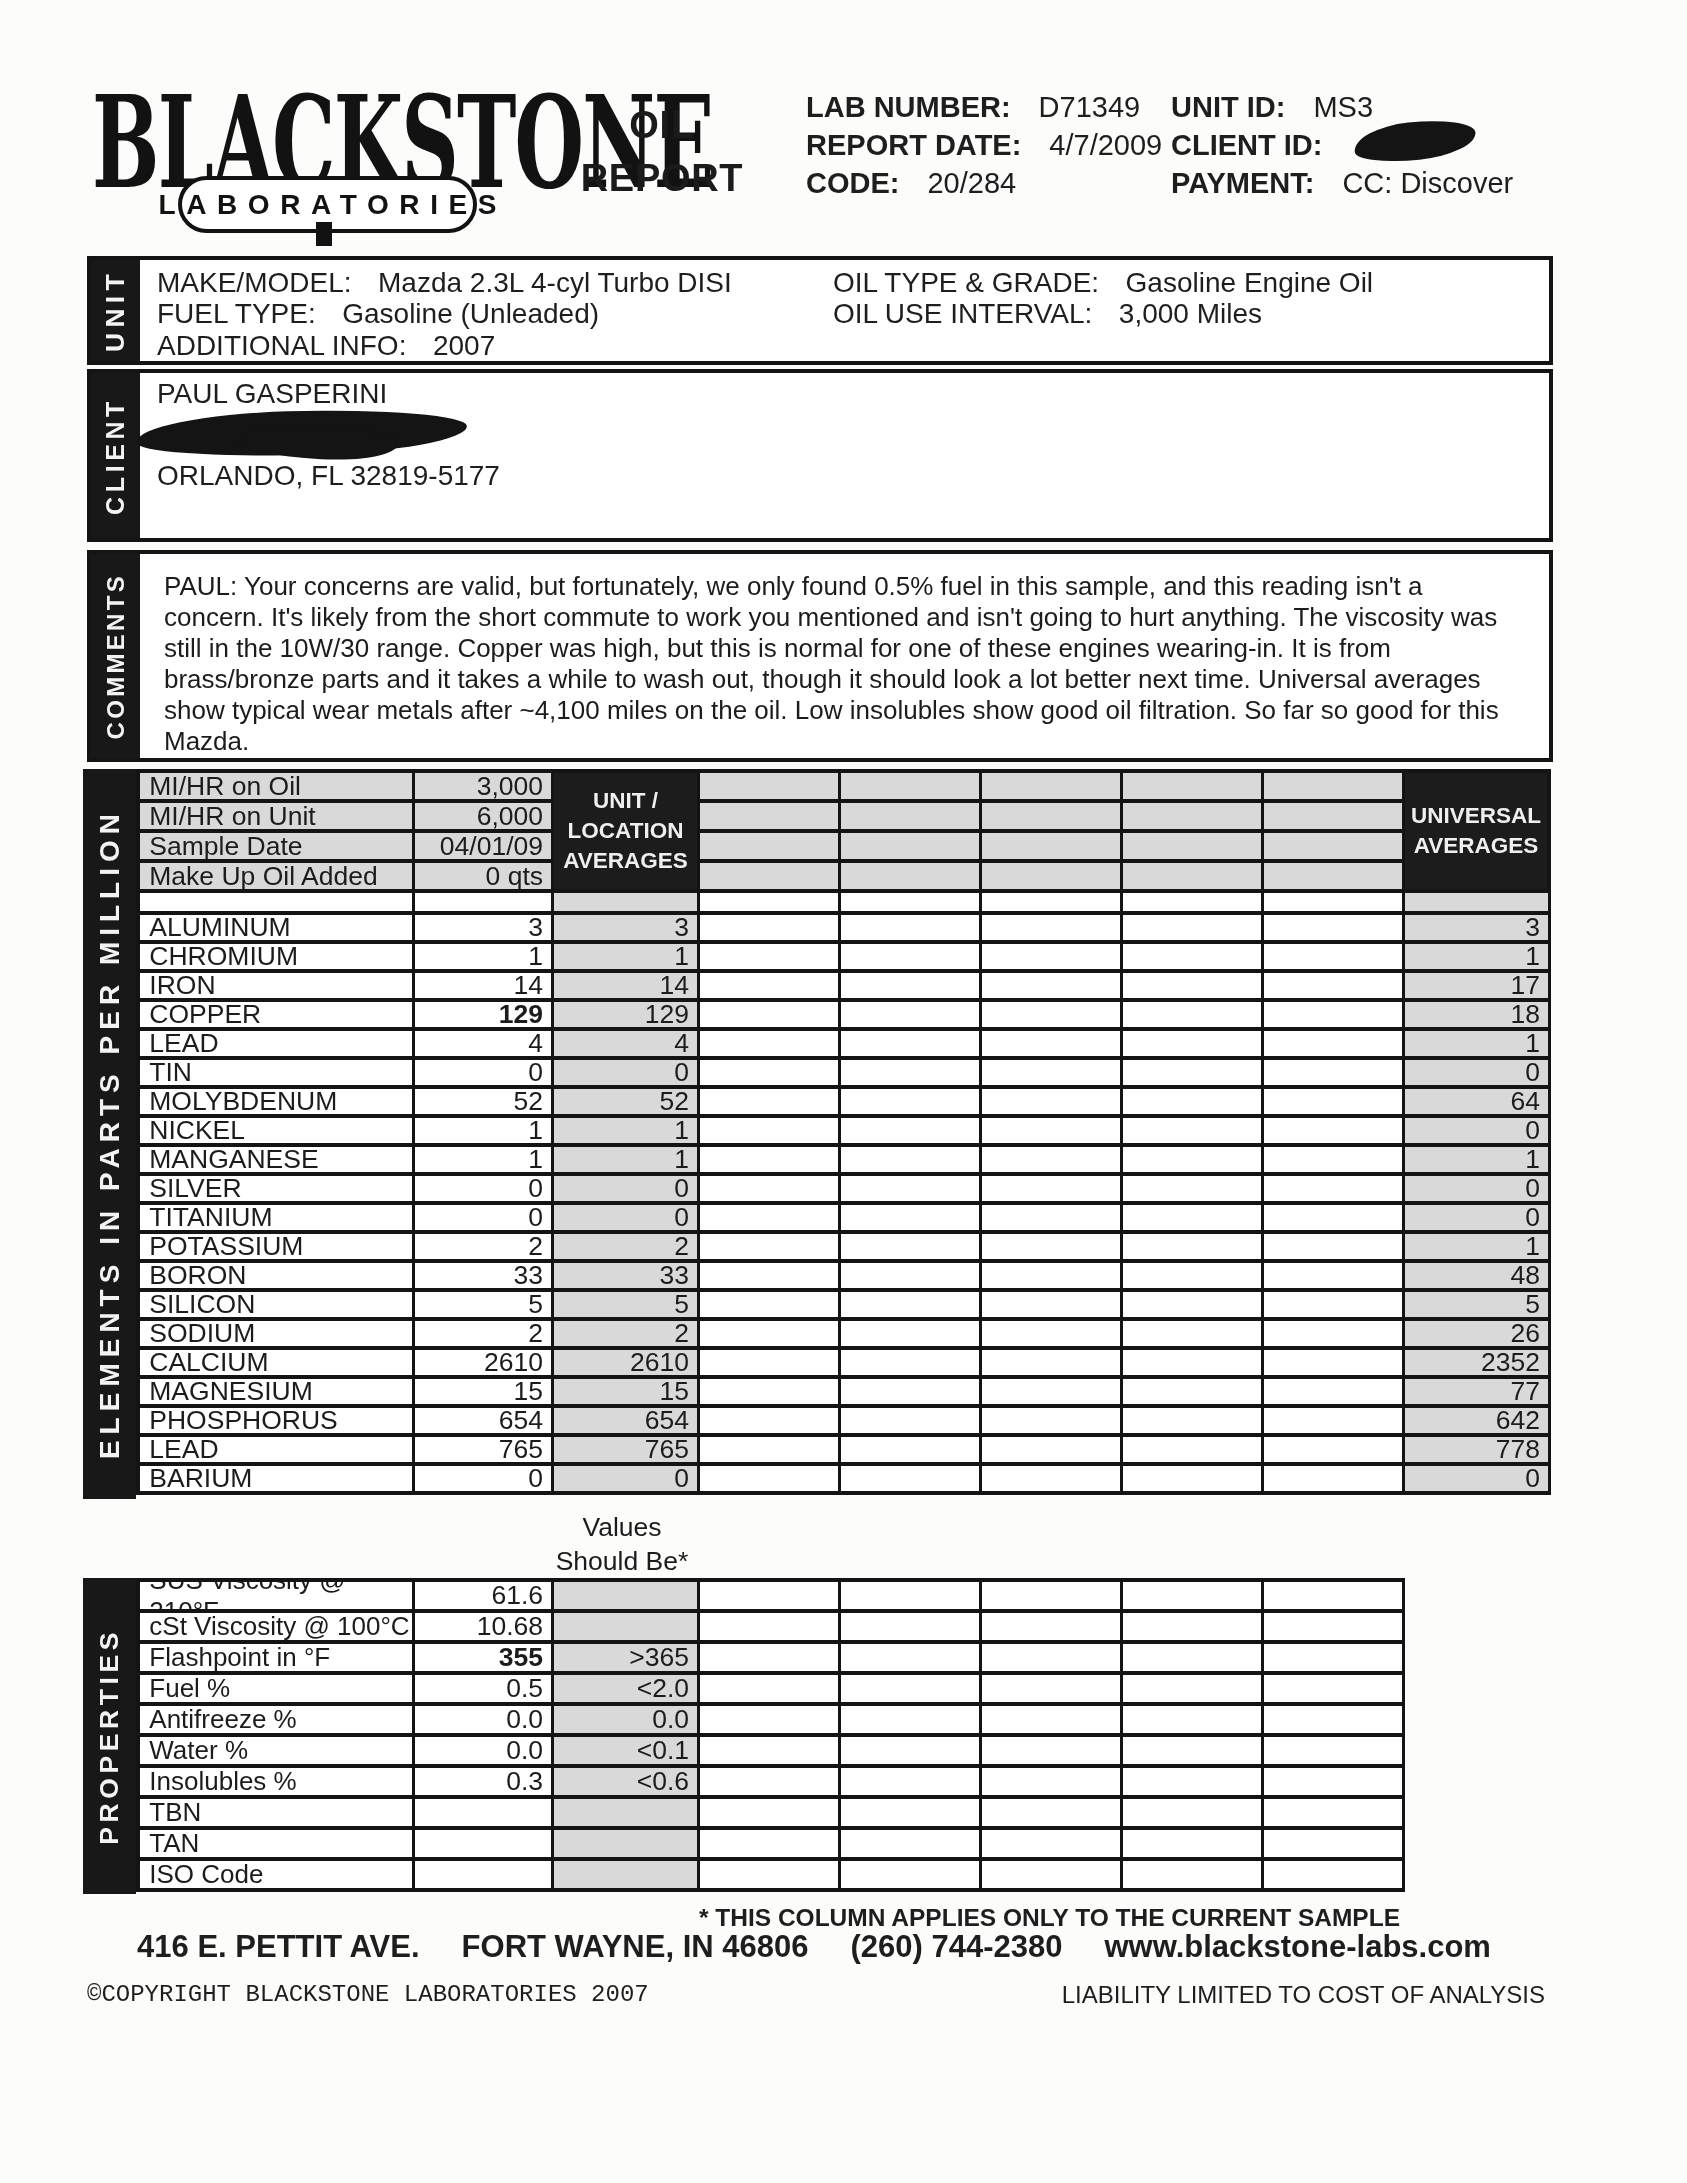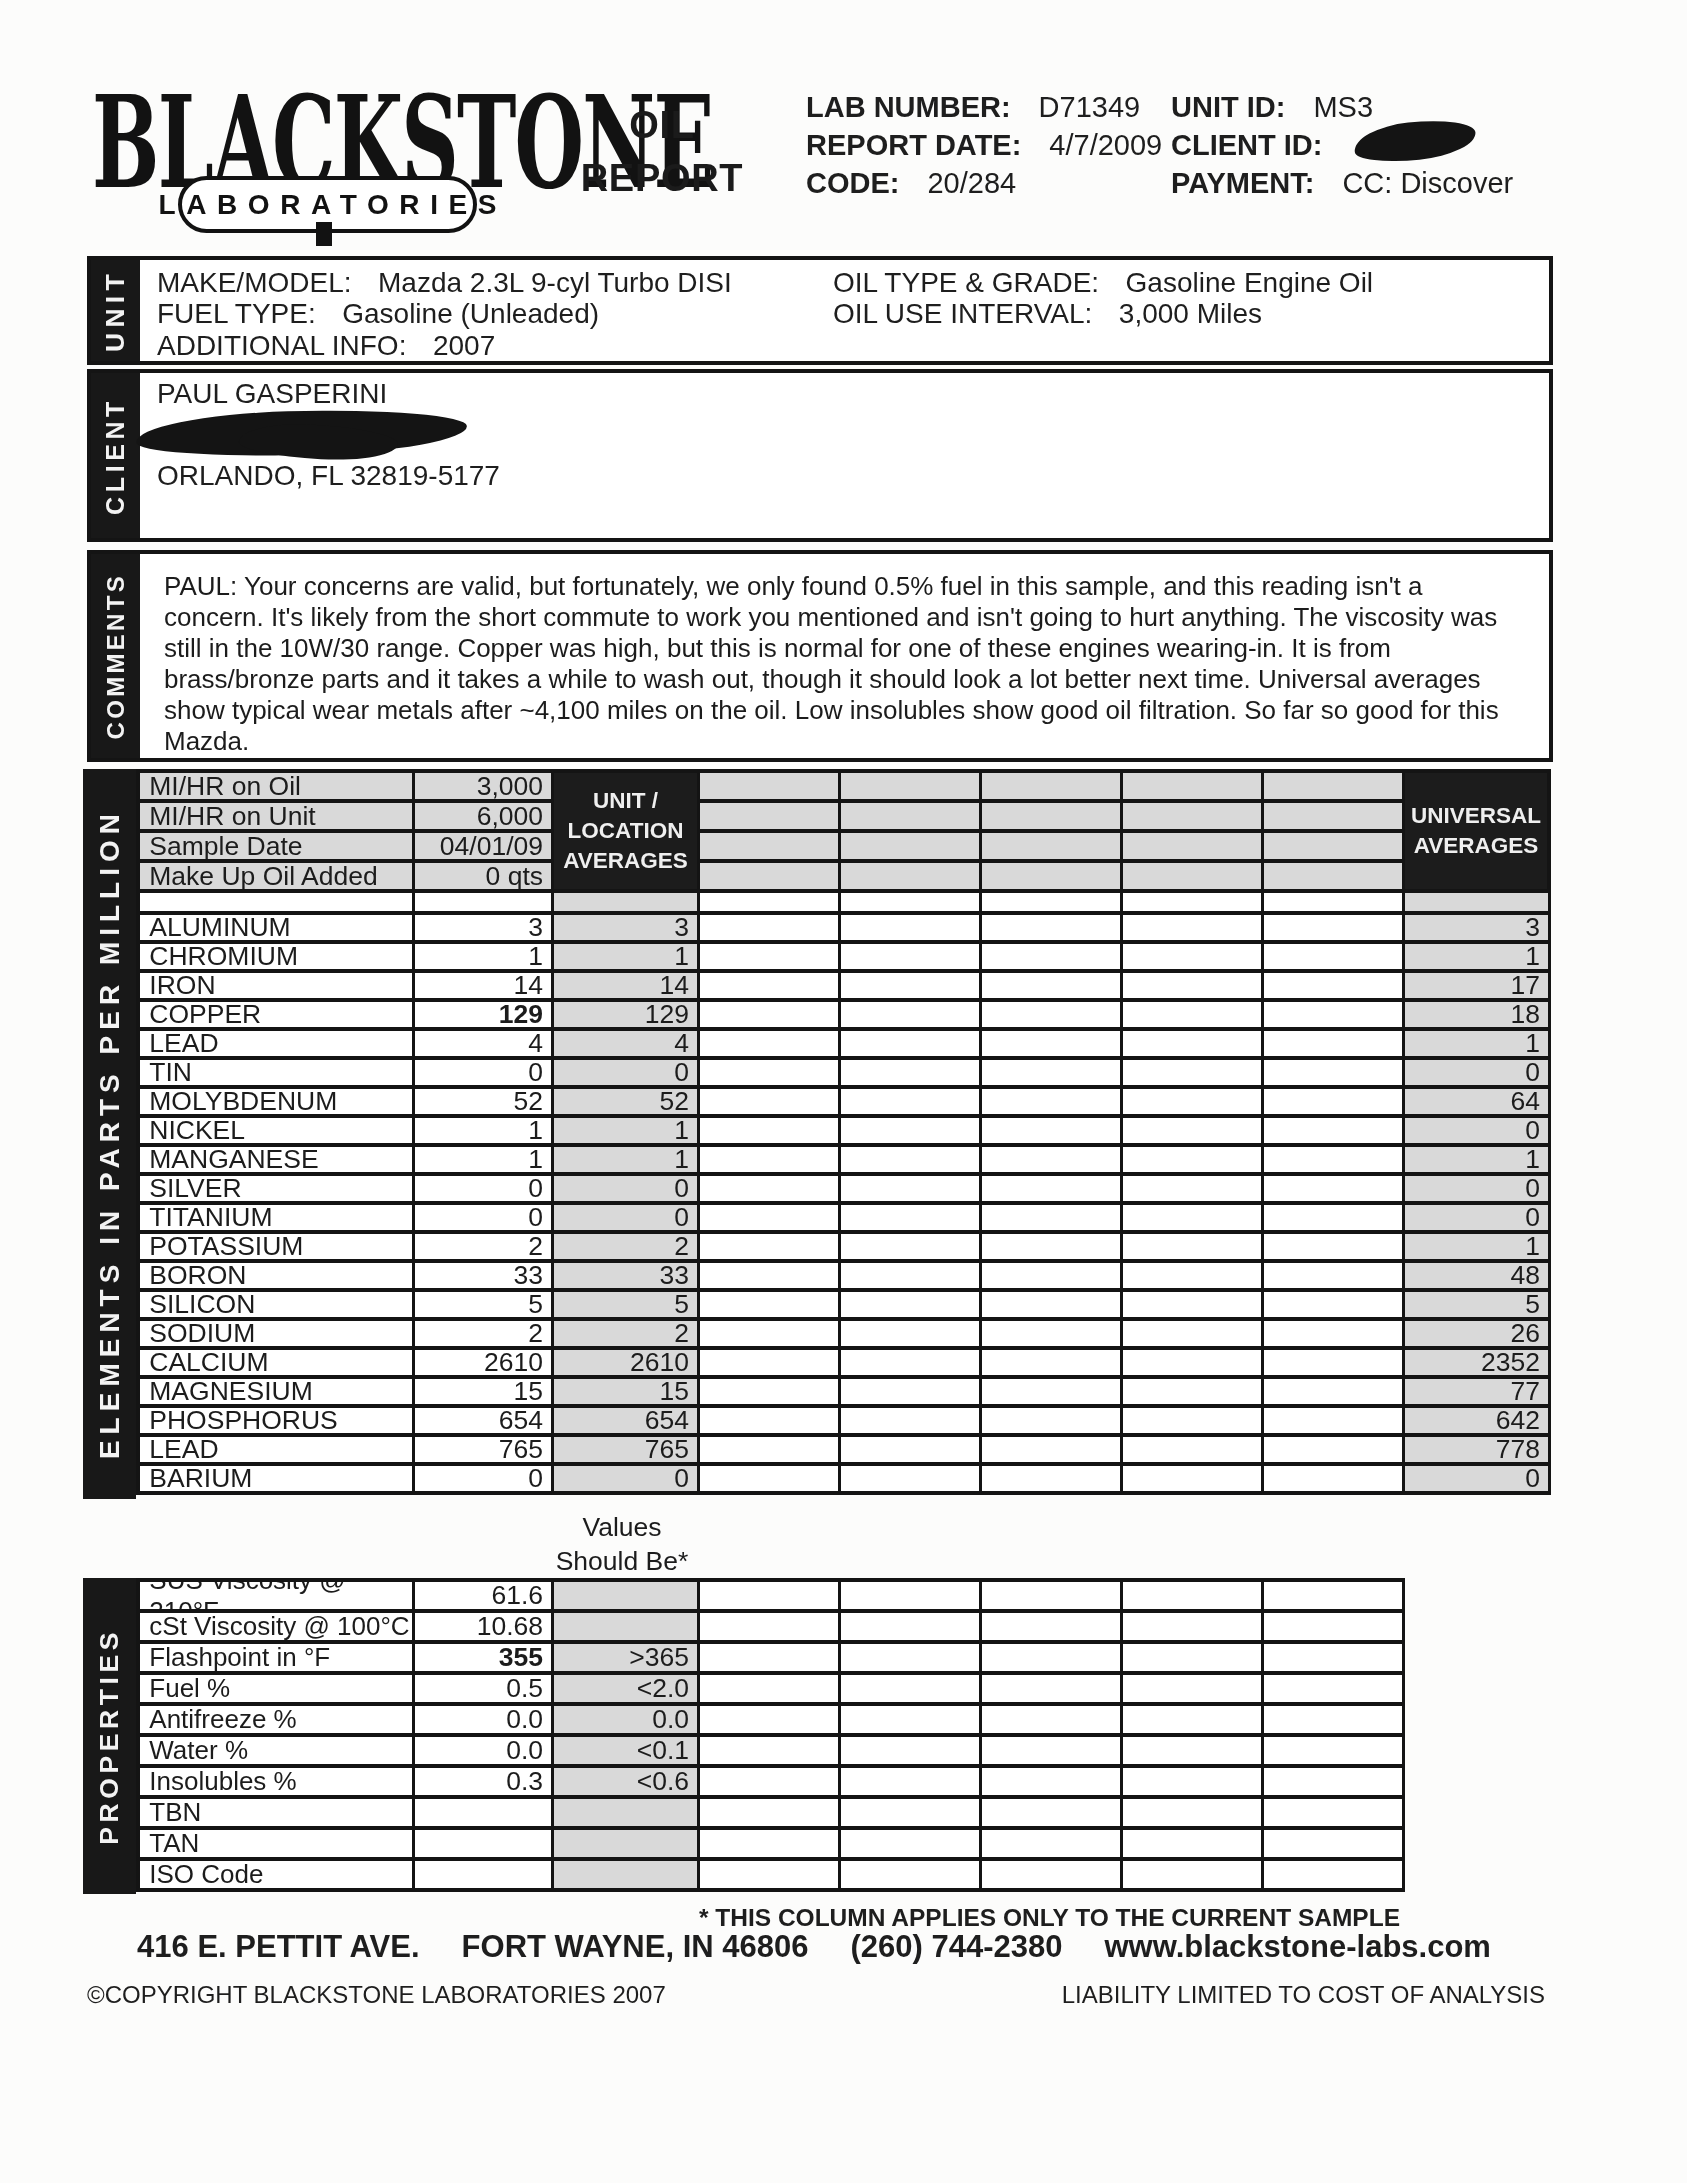--- a/index.html
+++ b/index.html
@@ -94,21 +94,21 @@
       <div class="hrow"><span class="hlabel">UNIT ID:</span><span class="hvalue">MS3</span></div>
       <div class="hrow"><span class="hlabel">CLIENT ID:</span><span class="blob" style="width: 122px; height: 38px; vertical-align: middle; margin: -12px 0px 0px 4px; transform: rotate(-6deg);"></span></div>
       <div class="hrow"><span class="hlabel">PAYMENT:</span><span class="hvalue">CC: Discover</span></div>
     </div>
 
   <div class="secbox" style="left:87px; top:256px; width:1458px; height:101px;">
     <div class="side">
       <span class="vtext" style="font-size:26.5px; letter-spacing:5.3px;">UNIT</span>
     </div>
     <div class="seccontent" id="unit-content">
-        <div class="fieldrow abs" style="left: 17px; top: 6.6px;"><span class="flabel">MAKE/MODEL:</span><span>Mazda 2.3L 9-cyl Turbo DISI</span></div>
+        <div class="fieldrow abs" style="left: 17px; top: 6.6px;"><span class="flabel">MAKE/MODEL:</span><span>Mazda 2.3L 4-cyl Turbo DISI</span></div>
         <div class="fieldrow abs" style="left: 17px; top: 38px;"><span class="flabel">FUEL TYPE:</span><span>Gasoline (Unleaded)</span></div>
         <div class="fieldrow abs" style="left: 17px; top: 70px;"><span class="flabel">ADDITIONAL INFO:</span><span>2007</span></div>
         <div class="fieldrow abs" style="left: 693px; top: 6.6px;"><span class="flabel">OIL TYPE &amp; GRADE:</span><span>Gasoline Engine Oil</span></div>
         <div class="fieldrow abs" style="left: 693px; top: 38px;"><span class="flabel">OIL USE INTERVAL:</span><span>3,000 Miles</span></div>
       </div>
   </div>
 
   <div class="secbox" style="left:87px; top:369px; width:1458px; height:165px;">
     <div class="side">
       <span class="vtext" style="font-size:25px; letter-spacing:4.6px;">CLIENT</span>
@@ -449,17 +449,17 @@
       <div class="cell"></div>
     </div>
 
   <div class="abs footnote" style="left:136px; top:1904px; width:1264px;text-align:right;">* THIS COLUMN APPLIES ONLY TO THE CURRENT SAMPLE</div>
   <div class="abs addr" style="left:83px; top:1929px; width:1462px;" id="addr-line">
       <span>416 E. PETTIT AVE.</span>
       <span>FORT WAYNE, IN  46806</span>
       <span>(260) 744-2380</span>
       <span>www.blackstone-labs.com</span>
     </div>
-  <div class="abs smallfoot" style="left:87px; top:1981px;">©COPYRIGHT BLACKSTONE LABORATORIES 2007</div>
+  <div class="abs smallfoot" style="left:87px; top:1981px;font-family:Liberation Mono, monospace;">©COPYRIGHT BLACKSTONE LABORATORIES 2007</div>
   <div class="abs smallfoot" style="right:142px; top:1981px;">LIABILITY LIMITED TO COST OF ANALYSIS</div>
 
 </div>
 
 
 </body></html>

